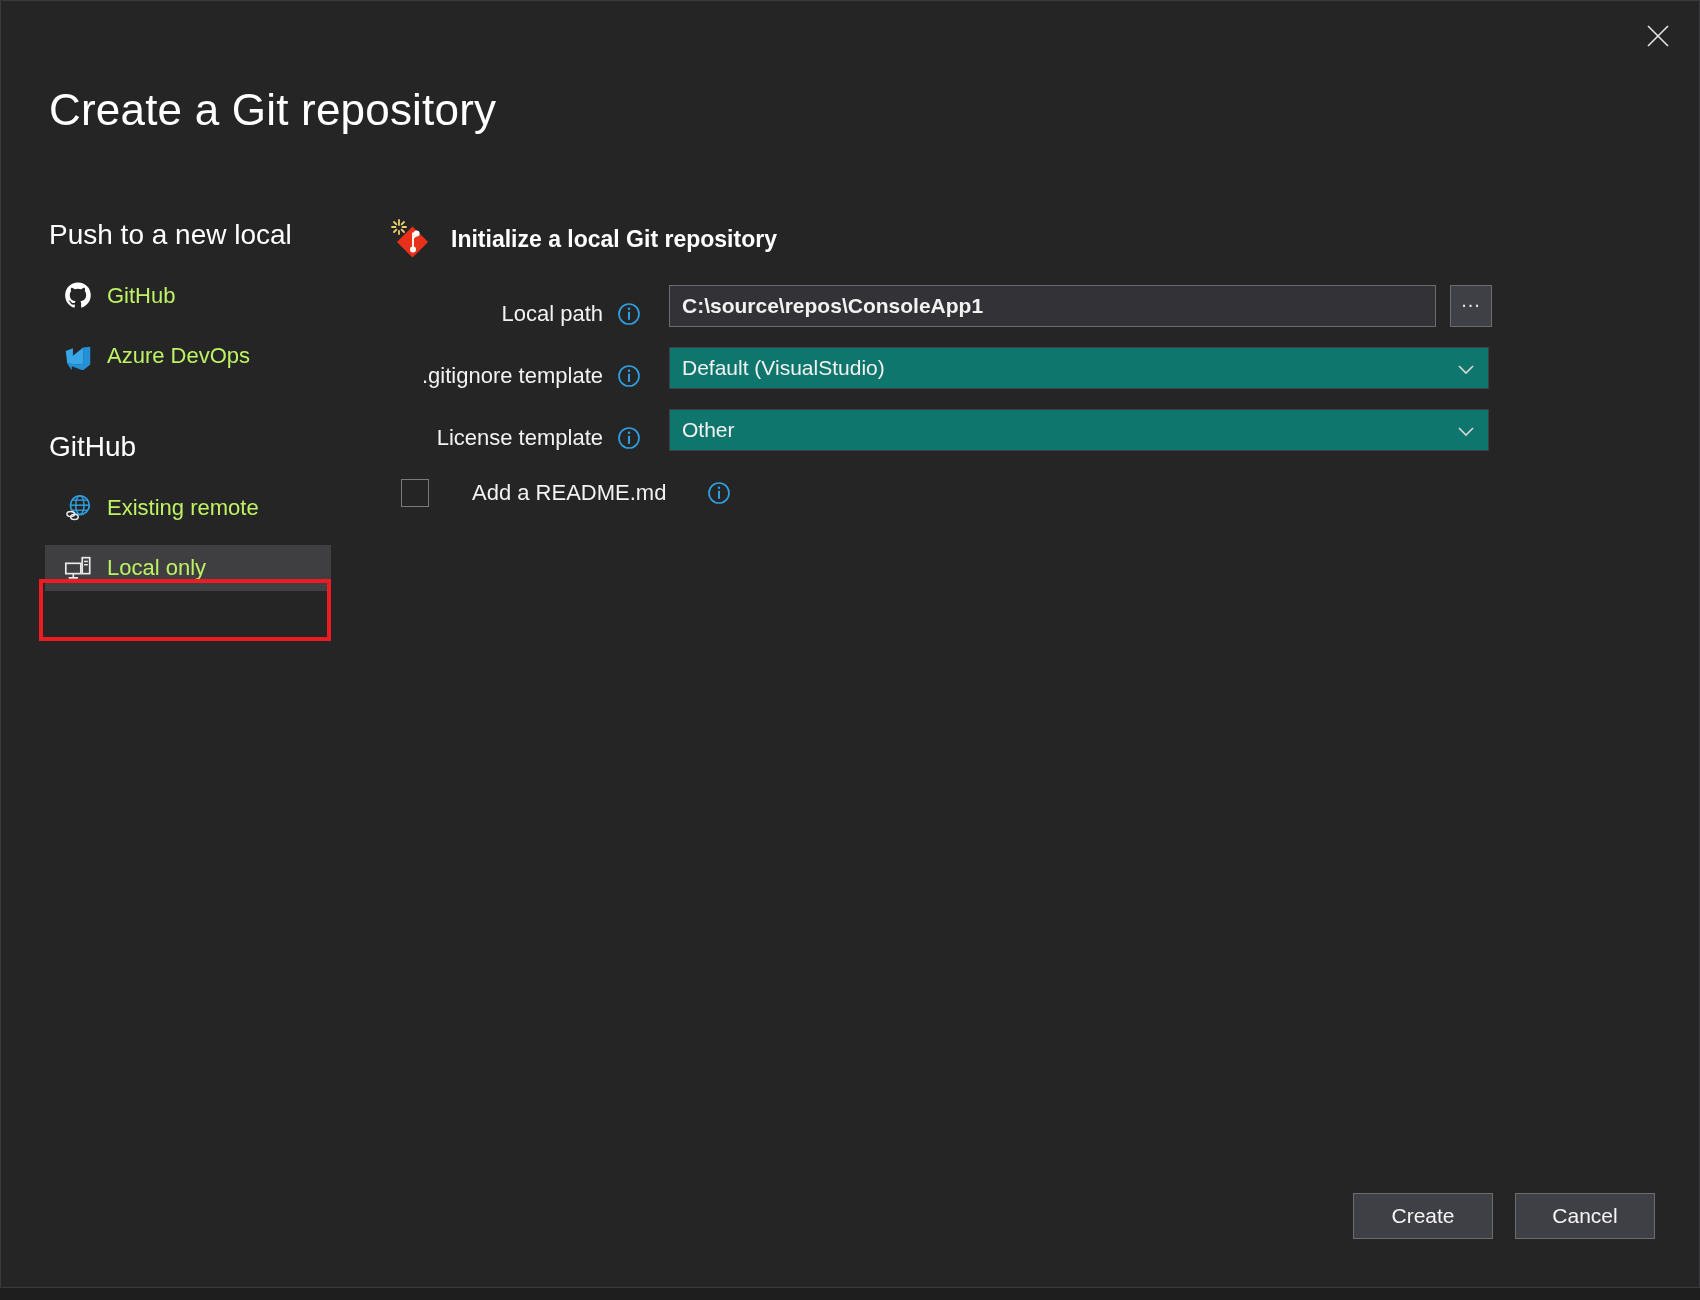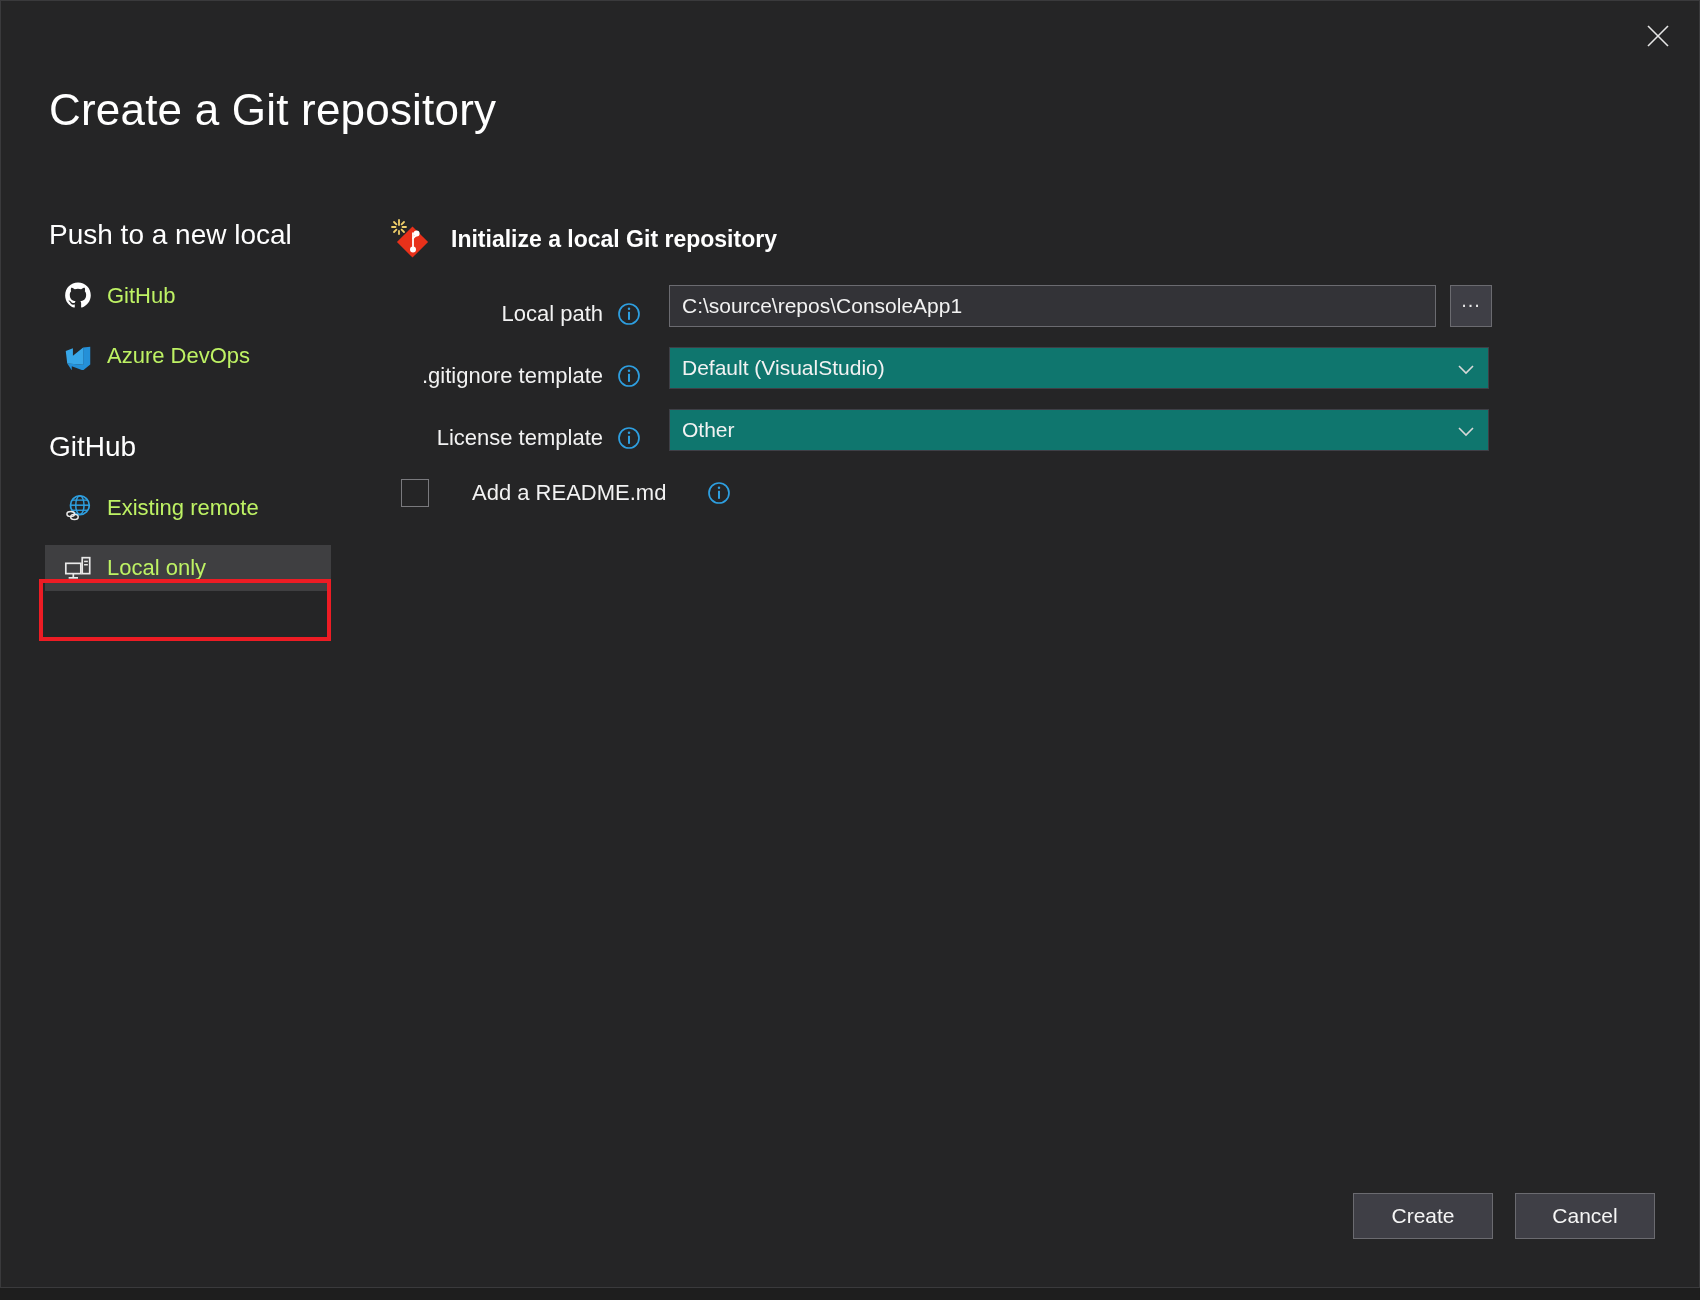--- a/index.html
+++ b/index.html
@@ -169,21 +169,21 @@
 
   .textbox {
     height: 42px;
     background: #333337;
     border: 1px solid #6b6b70;
     box-sizing: border-box;
     display: flex;
     align-items: center;
     padding: 0 12px;
     font-size: 21px;
-    font-weight: 400;
+    font-weight: 700;
     color: #f2f2f2;
     width: 767px;
     white-space: nowrap;
     overflow: hidden;
     cursor: text;
   }
   .browse-btn {
     width: 42px;
     height: 42px;
     margin-left: 14px;

